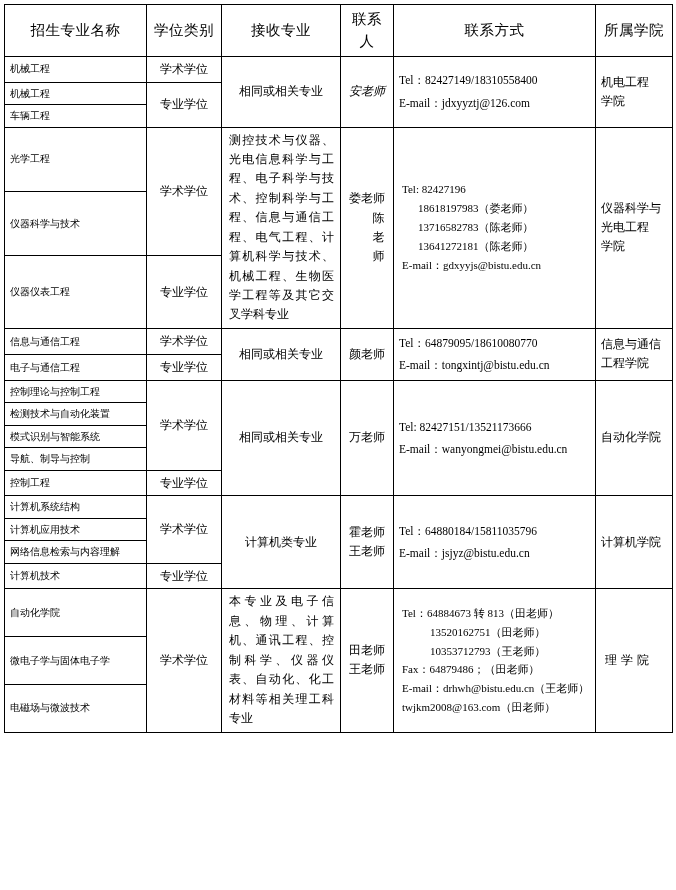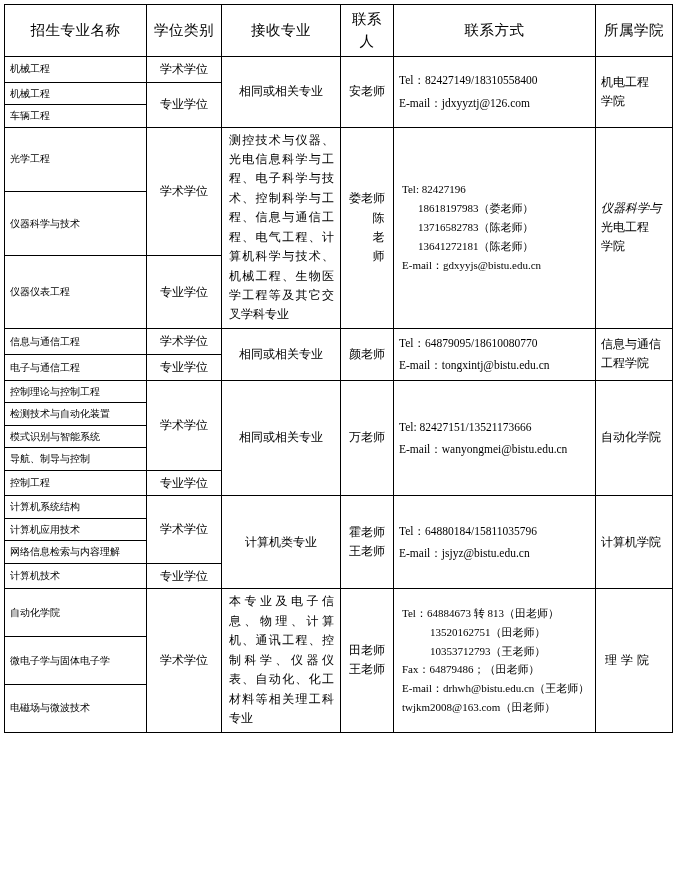--- a/index.html
+++ b/index.html
@@ -121,21 +121,21 @@
         <th>联系方式</th>
         <th>所属学院</th>
       </tr>
     </thead>
     <tbody id="tbody">
         <tr>
           <td class="major">机械工程</td>
           <td class="degree" rowspan="1">学术学位</td>
           <td class="accept" rowspan="3">相同或相关专业</td>
           <td class="person" rowspan="3">
-            <span style="display: block;">安老师</span>
+            <span style="display: block; font-style: italic;">安老师</span>
           </td>
           <td class="contact" rowspan="3">
             <span class="ln">Tel：82427149/18310558400</span>
             <span class="ln">E-mail：jdxyyztj@126.com</span>
           </td>
           <td class="college" rowspan="3">
             <span style="display: block;">机电工程</span>
             <span style="display: block;">学院</span>
           </td>
         </tr>
@@ -155,21 +155,21 @@
             <span style="display: block; margin-left: 23px;">陈老师</span>
           </td>
           <td class="contact dense" rowspan="3">
             <span class="ln">Tel: 82427196</span>
             <span class="ln indent1">18618197983（娄老师）</span>
             <span class="ln indent1">13716582783（陈老师）</span>
             <span class="ln indent1">13641272181（陈老师）</span>
             <span class="ln">E-mail：gdxyyjs@bistu.edu.cn</span>
           </td>
           <td class="college" rowspan="3">
-            <span style="display: block; font-style: italic;">仪器科学与</span>
+            <span style="display: block;">仪器科学与</span>
             <span style="display: block;">光电工程</span>
             <span style="display: block;">学院</span>
           </td>
         </tr>
         <tr>
           <td class="major">仪器科学与技术</td>
         </tr>
         <tr>
           <td class="major">仪器仪表工程</td>
           <td class="degree" rowspan="1">专业学位</td>

